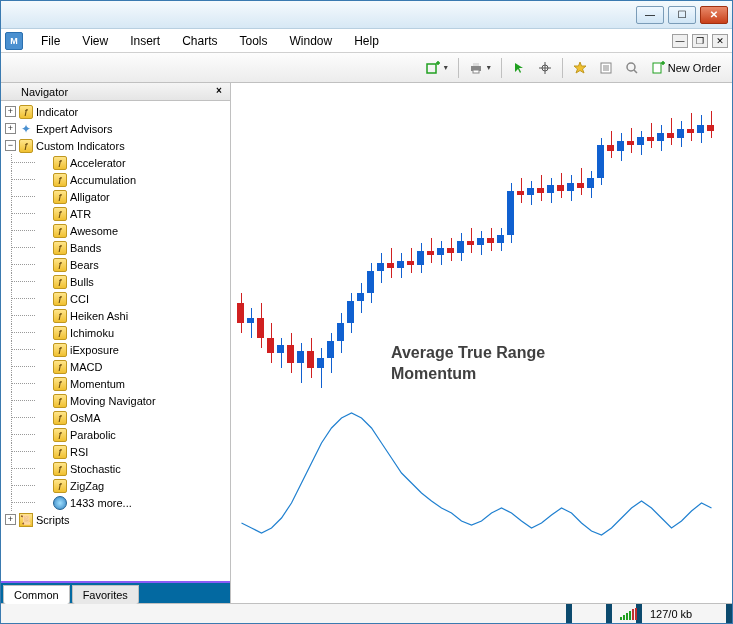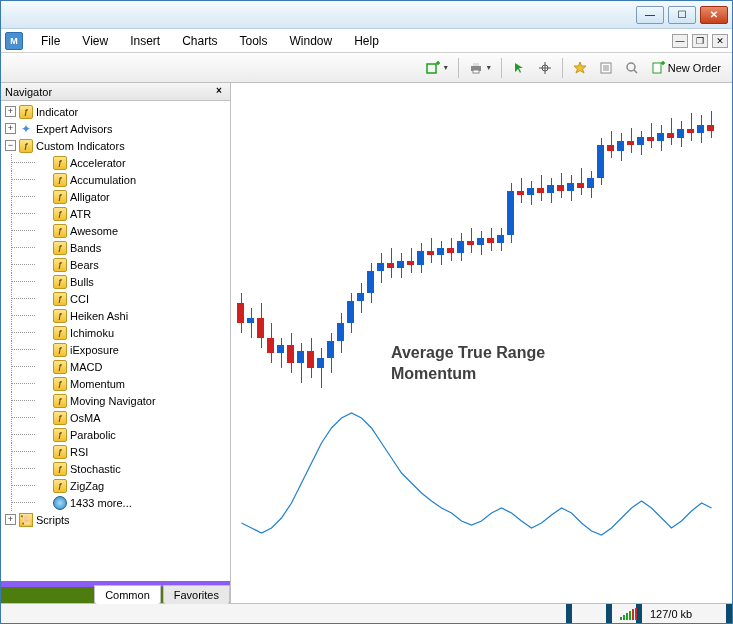--- a/index.html
+++ b/index.html
@@ -23,39 +23,39 @@
   .tool-btn { height: 22px; min-width: 24px; border: 1px solid transparent; border-radius: 2px; display: flex; align-items: center; justify-content: center; padding: 0 4px; cursor: pointer; font-size: 11px; gap: 3px; }
   .ic { width: 14px; height: 14px; display: inline-block; }
   .dd-arrow { font-size: 8px; color: #444; margin-left: 1px; }
   
   
   .content { display: flex; height: 520px; }
   
   
   .navigator { width: 230px; border-right: 1px solid #c0c0c0; display: flex; flex-direction: column; background: #fff; }
   .nav-header { height: 18px; background: linear-gradient(#f5f5f5,#e5e5e5); border-bottom: 1px solid #c0c0c0; display: flex; align-items: center; padding: 0 4px; font-size: 11px; }
-  .nav-header .title { flex: 1; }
+  .nav-header .title { flex: 1; margin-left: 16px; }
   .nav-close { width: 14px; height: 14px; font-size: 10px; text-align: center; cursor: pointer; font-weight: bold; }
   .nav-tree { flex: 1; overflow-y: auto; overflow-x: hidden; font-size: 11px; padding: 2px 0; position: relative; }
   .nav-tree::-webkit-scrollbar { width: 16px; }
   .nav-tree::-webkit-scrollbar-track { background: #f0f0f0; border-left: 1px solid #d0d0d0; }
   .nav-tree::-webkit-scrollbar-thumb { background: #c8c8c8; border: 1px solid #a0a0a0; border-radius: 2px; }
   .tree-row { display: flex; align-items: center; height: 17px; padding-left: 4px; white-space: nowrap; cursor: pointer; }
   .exp { width: 11px; height: 11px; border: 1px solid #888; font-size: 9px; line-height: 9px; text-align: center; margin-right: 3px; background: #fff; color: #333; }
   .exp.blank { border: none; background: transparent; }
   .node-icon { width: 14px; height: 14px; margin-right: 3px; display: inline-flex; align-items: center; justify-content: center; }
   .fx-icon { background: linear-gradient(#ffe58a,#f0c030); border: 1px solid #c09820; border-radius: 2px; font-size: 8px; font-style: italic; font-weight: bold; color: #705010; }
   .ea-icon { color: #4a90d0; font-size: 12px; }
   .globe-icon { background: radial-gradient(#a0e0ff,#3080c0); border-radius: 50%; border: 1px solid #206090; }
   .script-icon { background: linear-gradient(#ffe58a,#f0c030); border: 1px solid #c09820; font-size: 9px; }
   .tree-row.child { padding-left: 38px; position: relative; }
   .tree-row.child::before { content: ""; position: absolute; left: 10px; top: 0; bottom: 0; border-left: 1px dotted #999; }
   .tree-row.child::after { content: ""; position: absolute; left: 10px; top: 8px; width: 24px; border-top: 1px dotted #999; }
   
-  .nav-tabs { height: 22px; border-top: 6px solid #8b5cf6; display: flex; align-items: flex-end; background: #4d7c0f; font-size: 11px; justify-content: flex-end; }
+  .nav-tabs { height: 22px; border-top: 2px solid #8b5cf6; display: flex; align-items: flex-end; background: #0369a1; font-size: 11px; }
   .nav-tab { padding: 3px 10px; border: 1px solid #c0c0c0; border-bottom: none; background: #fff; margin-left: 2px; cursor: pointer; border-radius: 0 0 3px 3px; position: relative; top: 1px; }
   .nav-tab.inactive { background: #e8e8e8; margin-top: 24px; }
   
   
   .chart-area { flex: 1; background: #fff; position: relative; overflow: hidden; }
   .chart-label { position: absolute; left: 160px; top: 260px; font-size: 16px; font-weight: bold; color: #404040; line-height: 1.3; }
   
   
   .statusbar { height: 20px; border-top: 1px solid #c0c0c0; background: #f5f5f5; display: flex; align-items: center; font-size: 11px; }
   .status-cell { border-right: 6px solid #0c4a6e; height: 100%; display: flex; align-items: center; padding: 0 8px; }

